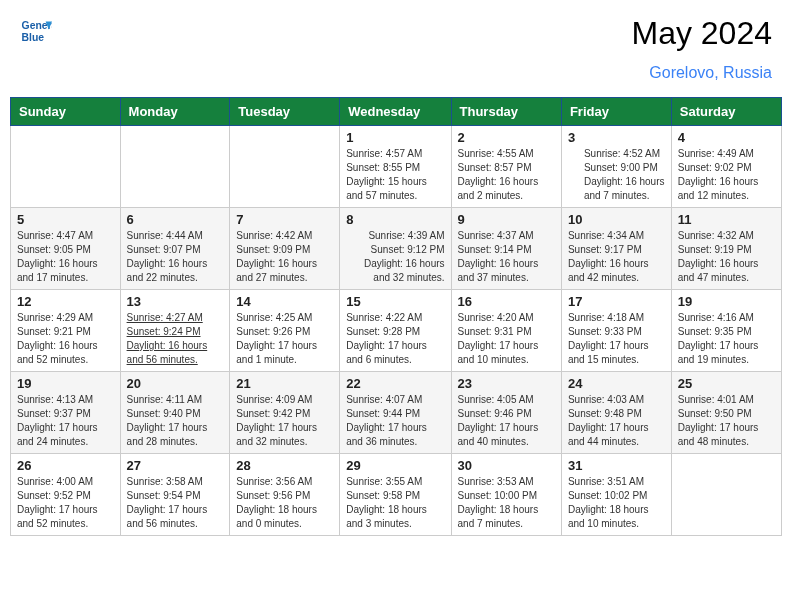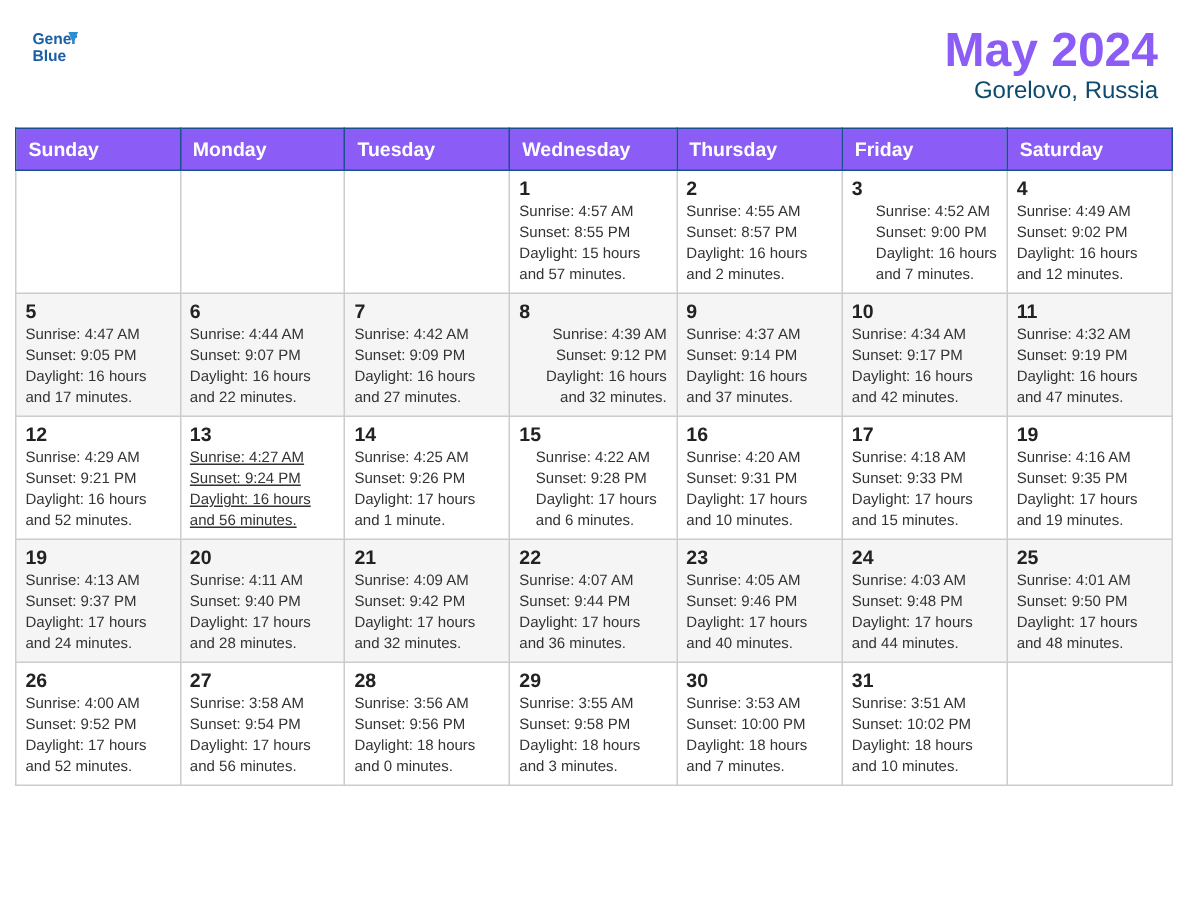--- a/index.html
+++ b/index.html
@@ -24,35 +24,36 @@
     }
     .logo-icon {
       width: 32px;
       height: 32px;
     }
     .title-area {
       text-align: right;
     }
     .month-year {
       font-size: 32px;
-      font-weight: bold;
-      color: #8b5cf6;
+      font-weight: normal;
+      color: #000000;
       text-align: center;
     }
     .location {
       font-size: 16px;
-      color: #0c4a6e;
+      color: #3b82f6;
+      margin-top: 12px;
     }
     .calendar {
       width: 100%;
       border-collapse: collapse;
       border: 1px solid #ccc;
     }
     .calendar th {
-      background-color: #8b5cf6;
+      background-color: #15803d;
       color: #fff;
       text-align: left;
       padding: 6px 8px;
       font-size: 13px;
       font-weight: bold;
       border: 1px solid #1a5090;
     }
     .calendar td {
       border: 1px solid #ccc;
       vertical-align: top;
@@ -201,21 +202,21 @@
 Daylight: 16 hours and 56 minutes.</div>
         </td>
         <td>
           <div class="day-number">14</div>
           <div class="day-info" style="white-space: pre-line;">Sunrise: 4:25 AM
 Sunset: 9:26 PM
 Daylight: 17 hours and 1 minute.</div>
         </td>
         <td>
           <div class="day-number">15</div>
-          <div class="day-info" style="white-space: pre-line; margin-left: 11px;">Sunrise: 4:22 AM
+          <div class="day-info" style="white-space: pre-line;">Sunrise: 4:22 AM
 Sunset: 9:28 PM
 Daylight: 17 hours and 6 minutes.</div>
         </td>
         <td>
           <div class="day-number">16</div>
           <div class="day-info" style="white-space: pre-line;">Sunrise: 4:20 AM
 Sunset: 9:31 PM
 Daylight: 17 hours and 10 minutes.</div>
         </td>
         <td>

